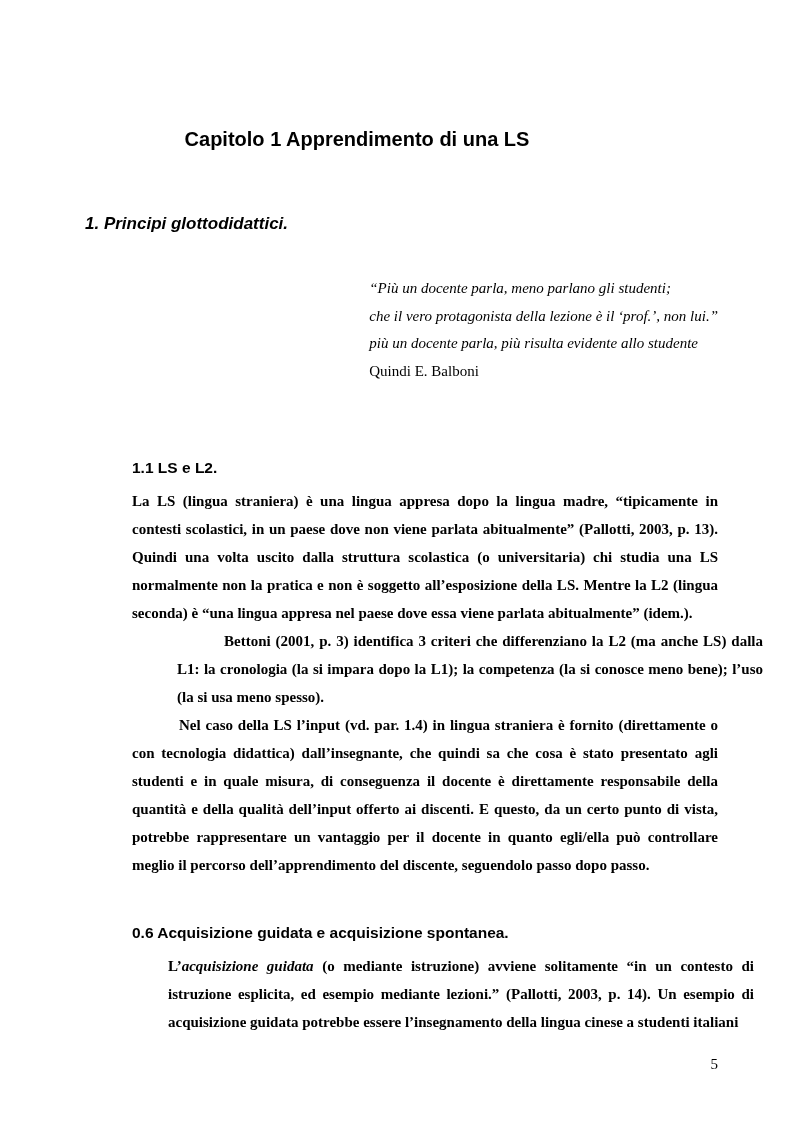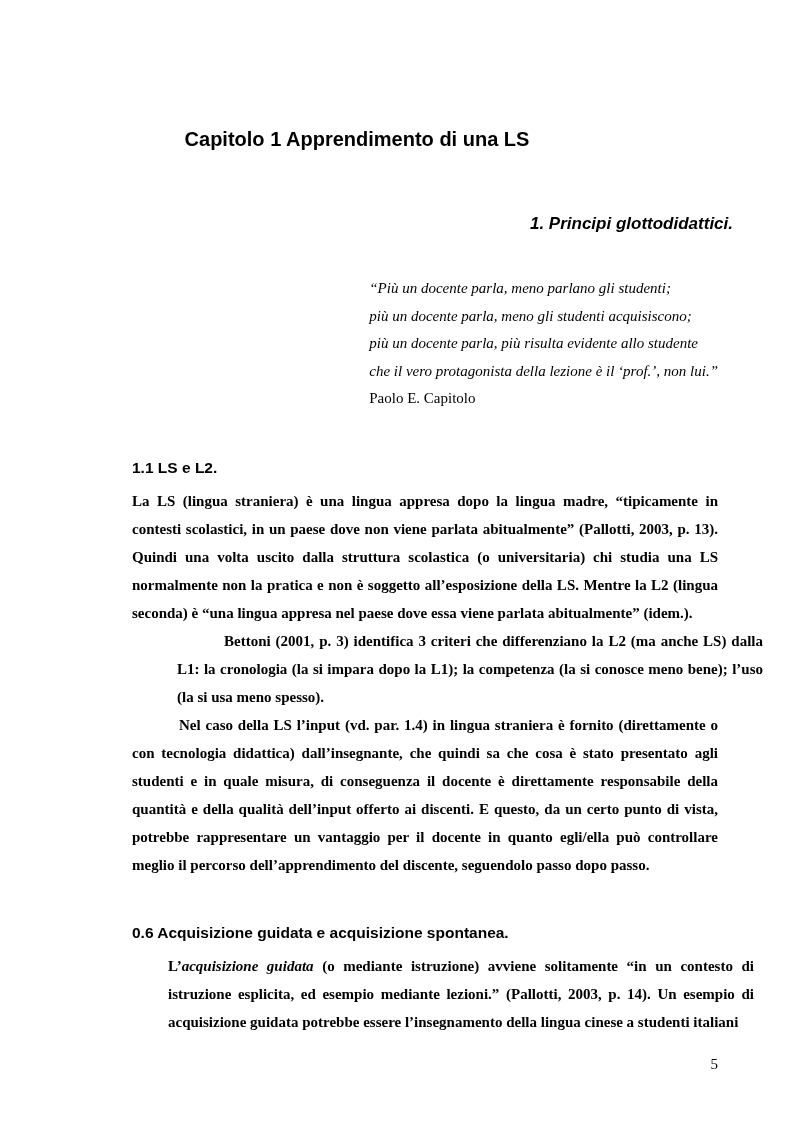--- a/index.html
+++ b/index.html
@@ -4,21 +4,21 @@
   <style>
     html, body { margin: 0; padding: 0; background: #ffffff; }
     body { width: 793px; height: 1123px; position: relative; overflow: hidden; color: #000; }
     .page { position: absolute; left: 0; top: 0; width: 793px; height: 1123px; }
     .chapter-title {
       position: absolute; left: 0; width: 658px; top: 128px; text-align: center;
       font-family: "Liberation Sans", sans-serif; font-weight: bold; font-size: 20px; margin: 0;
       padding-left: 56px; box-sizing: border-box;
     }
     .section-title {
-      position: absolute; left: 0; width: 733px; top: 214px; text-align: right;
+      position: absolute; left: 0; width: 733px; top: 214px; text-align: left;
       font-family: "Liberation Sans", sans-serif; font-weight: bold; font-style: italic; font-size: 17px; margin: 0;
       padding-left: 85px; box-sizing: border-box;
     }
     .epigraph {
       position: absolute; right: 75px; top: 275px; text-align: left;
       font-family: "Liberation Serif", serif; font-style: italic; font-size: 15px; line-height: 27.5px;
     }
     .epigraph .author { font-style: normal; }
     .epigraph div { white-space: nowrap; }
     .heading {
@@ -43,24 +43,23 @@
   </style>
 </head>
 <body>
 
 <div class="page">
   <h1 class="chapter-title">Capitolo 1 Apprendimento di una LS</h1>
   <h2 class="section-title">1.  Principi glottodidattici.</h2>
 
   <div class="epigraph">
     <div>“Più un docente parla, meno parlano gli studenti;</div>
-    <div>più un docente parla, meno gli studenti acquisiscono;</div>
+    <div>che il vero protagonista della lezione è il ‘prof.’, non lui.”</div>
     <div>più un docente parla, più risulta evidente allo studente</div>
-    <div>che il vero protagonista della lezione è il ‘prof.’, non lui.”</div>
-    <div class="author">Paolo E. Capitolo</div>
+    <div class="author">Quindi E. Balboni</div>
   </div>
 
   <h3 class="heading h11">1.1 LS e L2.</h3>
   <p class="body-text p1">La LS (lingua straniera) è una lingua appresa dopo la lingua madre, “tipicamente in contesti scolastici, in un paese dove non viene parlata abitualmente” (Pallotti, 2003, p. 13). Quindi una volta uscito dalla struttura scolastica (o universitaria) chi studia una LS normalmente non la pratica e non è soggetto all’esposizione della LS. Mentre la L2 (lingua seconda) è “una lingua appresa nel paese dove essa viene parlata abitualmente” (idem.).</p>
   <p class="body-text p2">Bettoni (2001, p. 3) identifica 3 criteri che differenziano la L2 (ma anche LS) dalla L1: la cronologia (la si impara dopo la L1); la competenza (la si conosce meno bene); l’uso (la si usa meno spesso).</p>
   <p class="body-text p3">Nel caso della LS l’input (vd. par. 1.4) in lingua straniera è fornito (direttamente o con tecnologia didattica) dall’insegnante, che quindi sa che cosa è stato presentato agli studenti e in quale misura, di conseguenza il docente è direttamente responsabile della quantità e della qualità dell’input offerto ai discenti. E questo, da un certo punto di vista, potrebbe rappresentare un vantaggio per il docente in quanto egli/ella può controllare meglio il percorso dell’apprendimento del discente, seguendolo passo dopo passo.</p>
 
   <h3 class="heading h12">0.6 Acquisizione guidata e acquisizione spontanea.</h3>
   <p class="body-text p4"><span>L’</span><em>acquisizione guidata</em><span> (o mediante istruzione) avviene solitamente “in un contesto di istruzione esplicita, ed esempio mediante lezioni.” (Pallotti, 2003, p. 14). Un esempio di acquisizione guidata potrebbe essere l’insegnamento della lingua cinese a studenti italiani</span></p>
 

